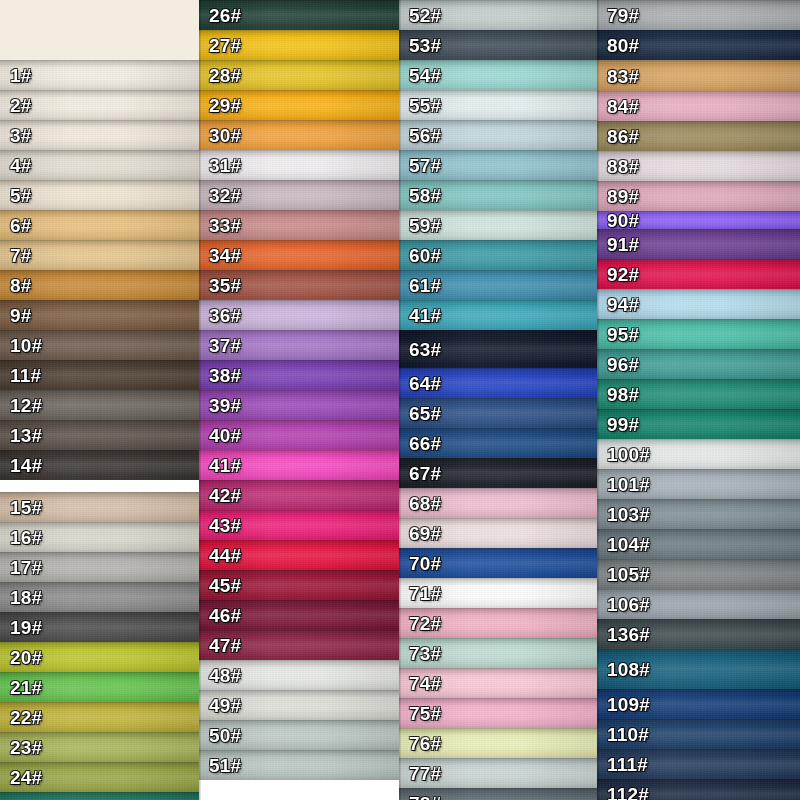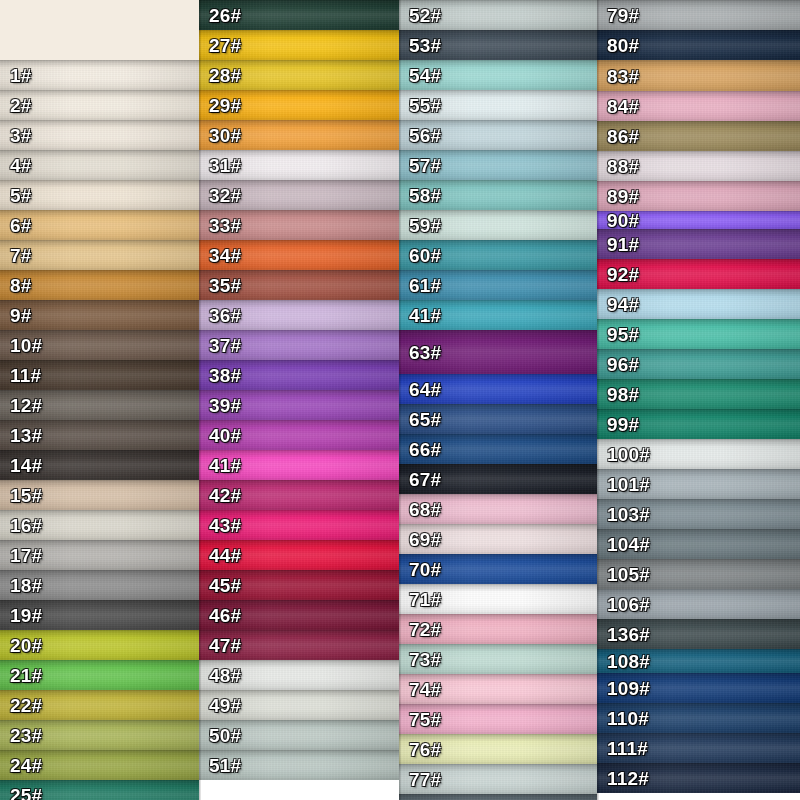--- a/index.html
+++ b/index.html
@@ -135,21 +135,21 @@
       <div class="sw" style="height: 30px; background: rgb(91, 80, 72);">
         <div class="shade"></div>
         <div class="grain"></div>
         <div class="lbl">13#</div>
       </div>
       <div class="sw" style="height: 30px; background: rgb(58, 52, 49);">
         <div class="shade"></div>
         <div class="grain"></div>
         <div class="lbl">14#</div>
       </div>
-      <div class="sw" style="height: 30px; background: rgb(214, 191, 167);">
+      <div class="sw" style="height: 30px; background: rgb(214, 191, 167); margin-top: 12px;">
         <div class="shade"></div>
         <div class="grain"></div>
         <div class="lbl">15#</div>
       </div>
       <div class="sw" style="height: 30px; background: rgb(217, 214, 203);">
         <div class="shade"></div>
         <div class="grain"></div>
         <div class="lbl">16#</div>
       </div>
       <div class="sw" style="height: 30px; background: rgb(180, 178, 174);">
@@ -380,21 +380,21 @@
       <div class="sw" style="height: 30px; background: rgb(62, 143, 176);">
         <div class="shade"></div>
         <div class="grain"></div>
         <div class="lbl">61#</div>
       </div>
       <div class="sw" style="height: 30px; background: rgb(58, 168, 187);">
         <div class="shade"></div>
         <div class="grain"></div>
         <div class="lbl">41#</div>
       </div>
-      <div class="sw" style="height: 44px; background: #701a75;">
+      <div class="sw" style="height: 38px; background: #0f172a;">
         <div class="shade"></div>
         <div class="grain"></div>
         <div class="lbl">63#</div>
       </div>
       <div class="sw" style="height: 30px; background: rgb(35, 66, 195);">
         <div class="shade"></div>
         <div class="grain"></div>
         <div class="lbl">64#</div>
       </div>
       <div class="sw" style="height: 30px; background: rgb(42, 78, 134);">
@@ -573,21 +573,21 @@
       <div class="sw" style="height: 30px; background: rgb(154, 164, 171);">
         <div class="shade"></div>
         <div class="grain"></div>
         <div class="lbl">106#</div>
       </div>
       <div class="sw" style="height: 30px; background: rgb(61, 74, 77);">
         <div class="shade"></div>
         <div class="grain"></div>
         <div class="lbl">136#</div>
       </div>
-      <div class="sw" style="height: 24px; background: rgb(20, 96, 126);">
+      <div class="sw" style="height: 40px; background: rgb(20, 96, 126);">
         <div class="shade"></div>
         <div class="grain"></div>
         <div class="lbl">108#</div>
       </div>
       <div class="sw" style="height: 30px; background: rgb(18, 59, 120);">
         <div class="shade"></div>
         <div class="grain"></div>
         <div class="lbl">109#</div>
       </div>
       <div class="sw" style="height: 30px; background: rgb(27, 63, 106);">

